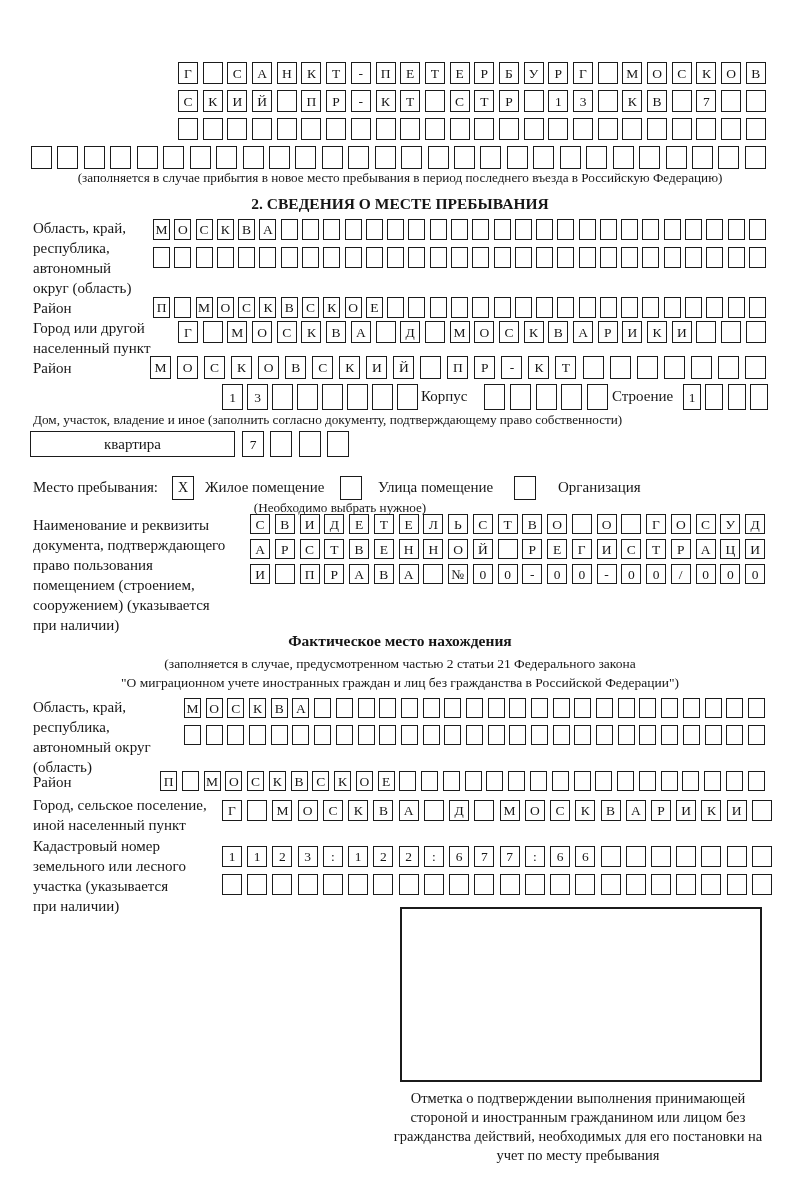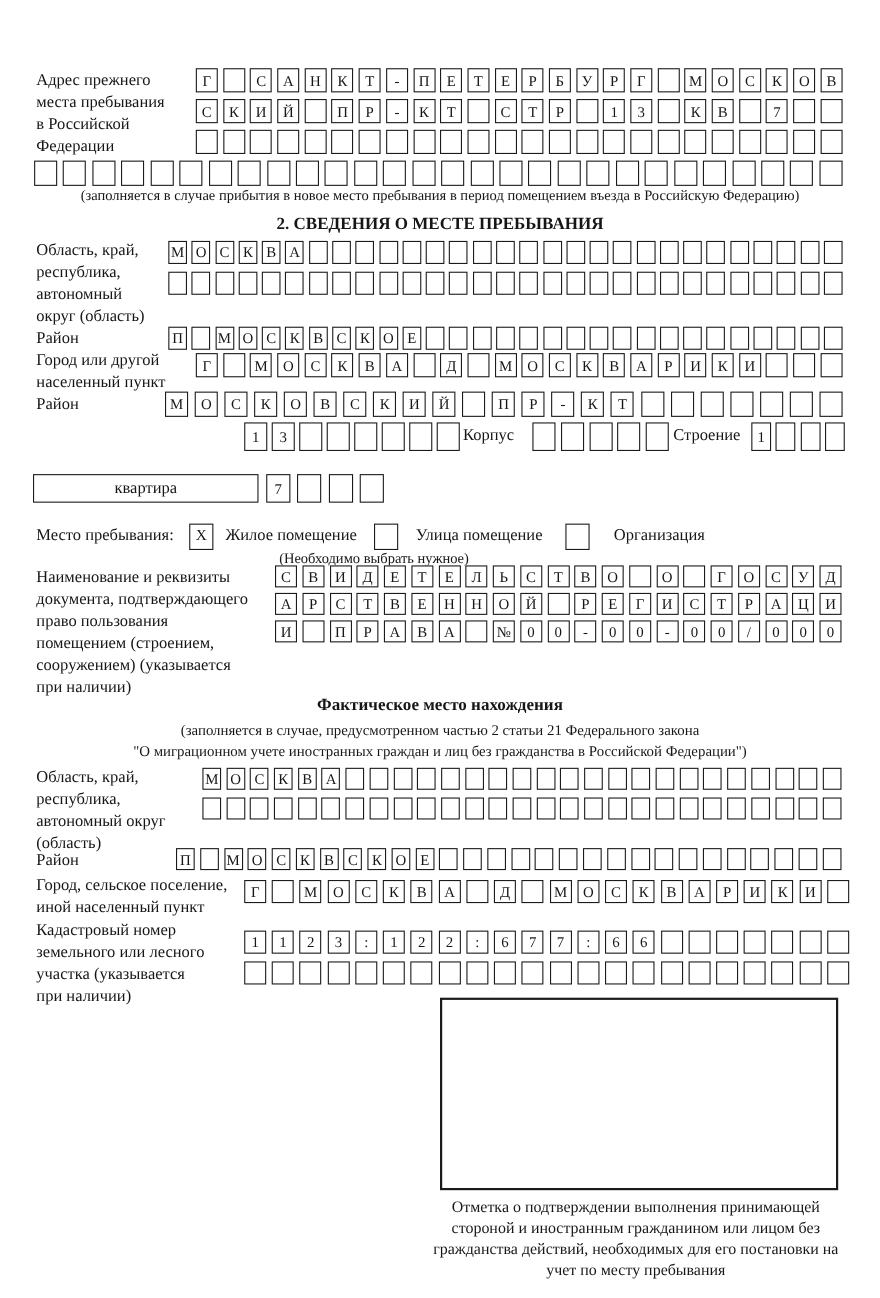--- a/index.html
+++ b/index.html
@@ -29,39 +29,36 @@
   .inline-lbl{position:absolute;font-size:15px;}
   .stampbox{position:absolute;box-sizing:border-box;border:2px solid #1b1b1b;background:#fff;}
   .stampcap{position:absolute;text-align:center;font-size:14.5px;line-height:19px;}
 </style>
 </head>
 <body>
 
 <div class="page">
 
 
-  <div class="lbl" style="left:33px;top:63px;">Адрес прежнего
-места пребывания
-в Российской
-Федерации</div>
-  <div class="footnote center" style="top:170px;">(заполняется в случае прибытия в новое место пребывания в период помещением въезда в Российскую Федерацию)</div>
+  <div class="footnote center" style="top:170px;">(заполняется в случае прибытия в новое место пребывания в период последнего въезда в Российскую Федерацию)</div>
 
   <div class="title" style="top:195px;">2. СВЕДЕНИЯ О МЕСТЕ ПРЕБЫВАНИЯ</div>
 
   <div class="lbl" style="left:33px;top:218px;">Область, край,
 республика,
 автономный
 округ (область)</div>
   <div class="lbl" style="left:33px;top:298px;">Район</div>
   <div class="lbl" style="left:33px;top:318px;">Город или другой
 населенный пункт</div>
   <div class="lbl" style="left:33px;top:358px;">Район</div>
 
   <div class="inline-lbl" style="left:421px;top:388px;">Корпус</div>
   <div class="inline-lbl" style="left:612px;top:388px;">Строение</div>
+  <div class="footnote" style="left:33px;top:412px;">Дом, участок, владение и иное (заполнить согласно документу, подтверждающему право собственности)</div>
 
   <div class="widebox" style="left:30px;top:431px;width:205px;height:26px;">квартира</div>
 
   <div class="inline-lbl" style="left:33px;top:479px;">Место пребывания:</div>
   <div class="checkbox" style="left:172px;top:476px;">X</div>
   <div class="inline-lbl" style="left:205px;top:479px;">Жилое помещение</div>
   <div class="checkbox" style="left:340px;top:476px;"></div>
   <div class="inline-lbl" style="left:378px;top:479px;">Улица помещение</div>
   <div class="checkbox" style="left:514px;top:476px;"></div>
   <div class="inline-lbl" style="left:558px;top:479px;">Организация</div>

